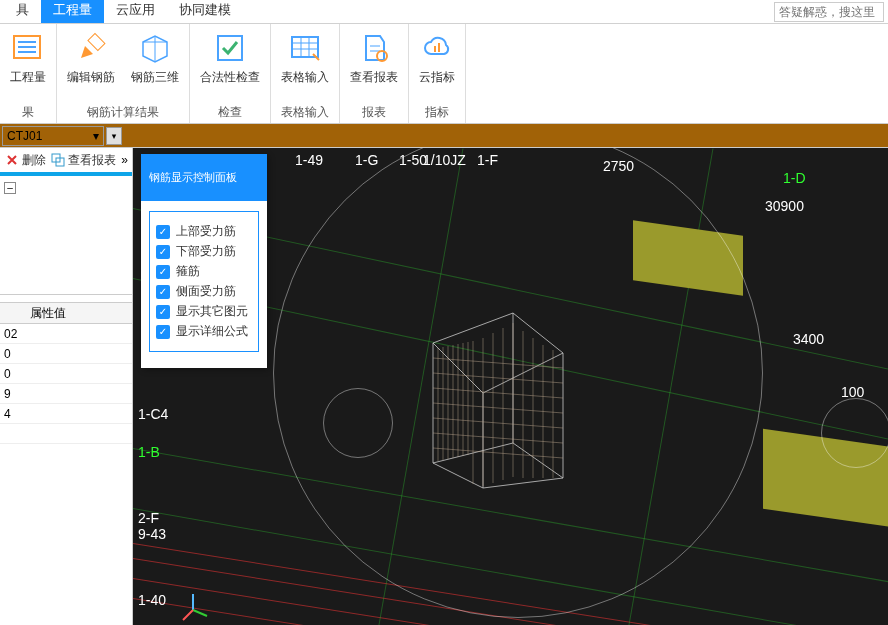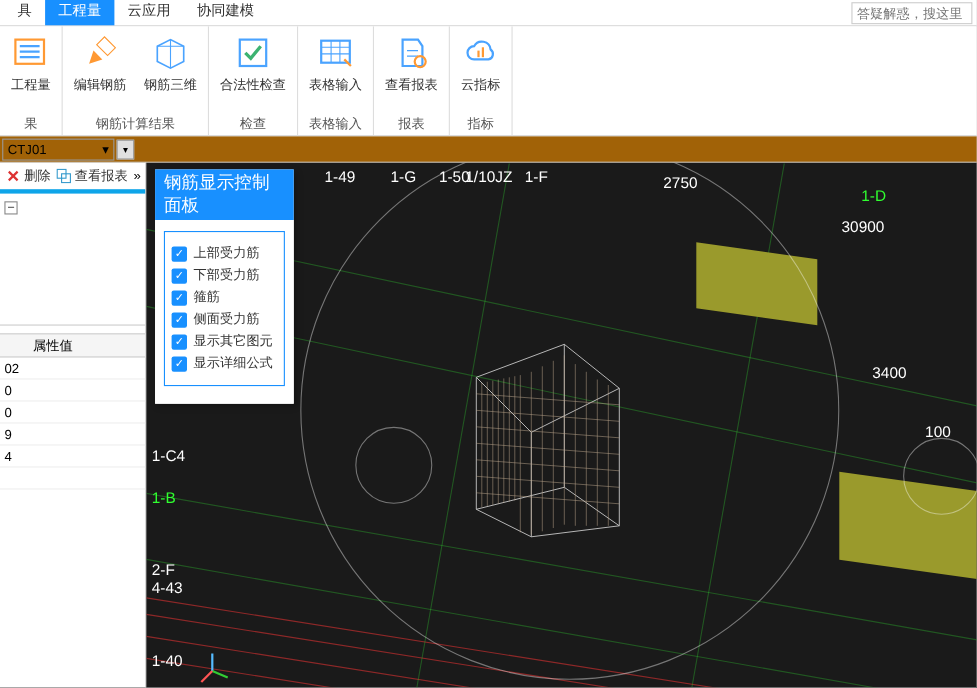--- a/index.html
+++ b/index.html
@@ -32,21 +32,21 @@
 .left-tree { flex: 0 0 auto; padding: 4px; }
 .tree-expand { width: 12px; height: 12px; display: inline-flex; align-items: center; justify-content: center; border: 1px solid #888; font-size: 10px; line-height: 1; }
 .prop-header { height: 22px; background: #f5f5f5; border-top: 1px solid #ccc; border-bottom: 1px solid #ccc; display: flex; align-items: center; padding-left: 30px; font-size: 12px; }
 .prop-rows { }
 .prop-row { height: 20px; border-bottom: 1px solid #eee; padding-left: 4px; display: flex; align-items: center; font-size: 12px; }
 
 .viewport { flex: 1; background: #1a1a1a; position: relative; overflow: hidden; }
 .vp-label { position: absolute; color: #fff; font-size: 14px; font-family: Arial; }
 .vp-label.green { color: #30ff30; }
 .floating-panel { position: absolute; left: 8px; top: 6px; width: 126px; background: #fff; box-shadow: 2px 2px 6px rgba(0,0,0,0.3); }
-.fp-title { background: #1890ff; color: #fff; padding: 2px 8px; font-size: 16px; }
+.fp-title { background: #1890ff; color: #fff; padding: 16px 8px; font-size: 11px; }
 .fp-body { padding: 10px 8px 16px; background: #fff; }
 .fp-inner { border: 1px solid #1890ff; padding: 8px 6px; }
 .fp-check { display: flex; align-items: center; gap: 6px; font-size: 12px; color: #333; margin: 3px 0; }
 .fp-check-box { width: 14px; height: 14px; background: #1890ff; color: #fff; display: flex; align-items: center; justify-content: center; font-size: 10px; border-radius: 2px; }
 
 .circle { position: absolute; border: 1px solid rgba(255,255,255,0.4); border-radius: 50%; }
 .small-circle { width: 70px; height: 70px; }
 .vp-line-g { position: absolute; background: rgba(50,200,50,0.35); height: 1px; transform-origin: left center; }
 .vp-line-r { position: absolute; background: rgba(220,50,50,0.6); height: 1px; transform-origin: left center; }
 .solid-box { position: absolute; background: #9a9a2c; }
@@ -327,16 +327,16 @@
       <div class="vp-label " style="left: 290px; top: 4px;">1/10JZ</div>
       <div class="vp-label " style="left: 344px; top: 4px;">1-F</div>
       <div class="vp-label " style="left: 470px; top: 10px;">2750</div>
       <div class="vp-label green" style="left: 650px; top: 22px;">1-D</div>
       <div class="vp-label " style="left: 632px; top: 50px;">30900</div>
       <div class="vp-label " style="left: 660px; top: 183px;">3400</div>
       <div class="vp-label " style="left: 708px; top: 236px;">100</div>
       <div class="vp-label " style="left: 5px; top: 258px;">1-C4</div>
       <div class="vp-label green" style="left: 5px; top: 296px;">1-B</div>
       <div class="vp-label " style="left: 5px; top: 362px;">2-F</div>
-      <div class="vp-label " style="left: 5px; top: 378px;">4-43</div>
+      <div class="vp-label " style="left: 5px; top: 378px;">9-43</div>
       <div class="vp-label " style="left: 5px; top: 444px;">1-40</div>
     </div>
 </div>
 
 </body></html>

